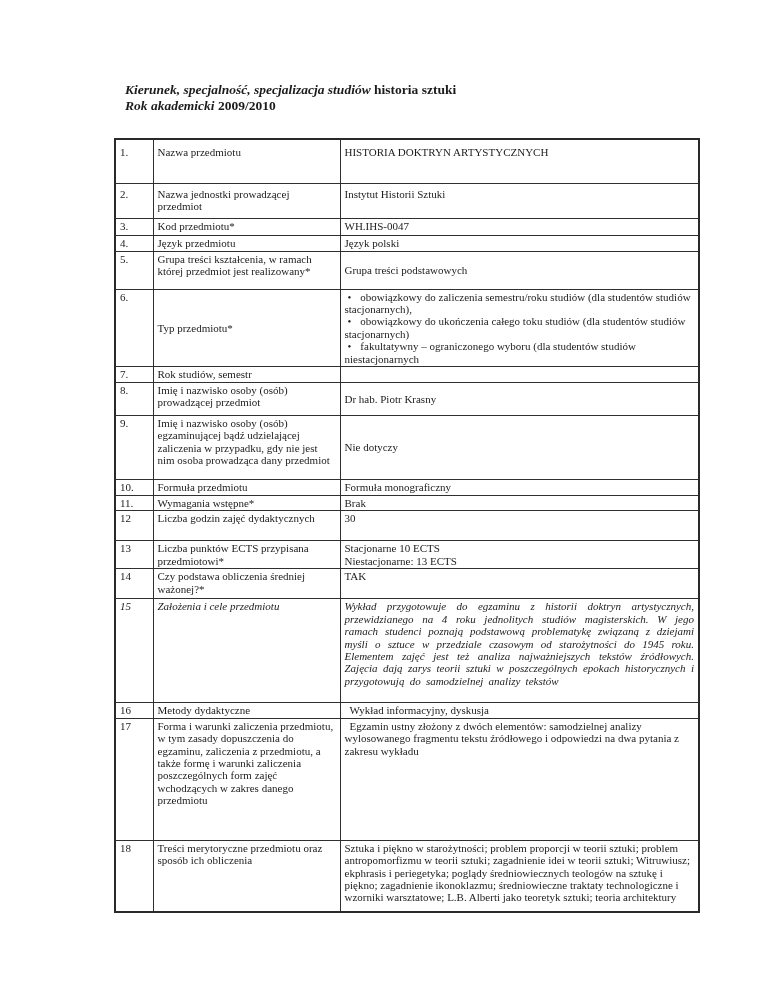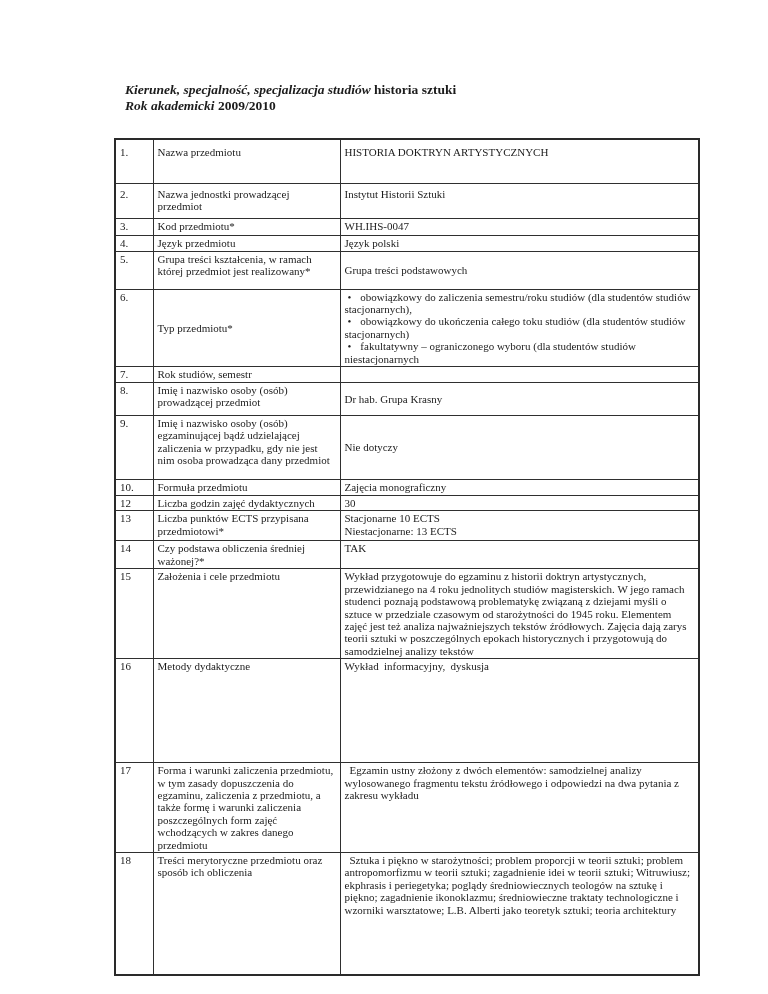--- a/index.html
+++ b/index.html
@@ -53,21 +53,21 @@
   tr:nth-child(5)  { height: 38px; }
   tr:nth-child(6)  { height: 76px; }
   tr:nth-child(7)  { height: 16px; }
   tr:nth-child(8)  { height: 33px; }
   tr:nth-child(9)  { height: 64px; }
   tr:nth-child(10) { height: 16px; margin-top: 24px; }
   tr:nth-child(11) { height: 15px; }
   tr:nth-child(12) { height: 30px; }
   tr:nth-child(13) { height: 28px; margin-top: 48px; }
   tr:nth-child(14) { height: 30px; }
-  tr:nth-child(15) { height: 104px; }
+  tr:nth-child(15) { height: 104px; font-style: italic; }
   tr:nth-child(16) { height: 15px; padding-left: 48px; }
   tr:nth-child(17) { height: 122px; }
   tr:nth-child(18) { height: 72px; }
   
   tr:nth-child(1) td { padding-top: 6px; }
   tr:nth-child(2) td { padding-top: 4px; }
   tr:nth-child(5) .cell-value,
   tr:nth-child(8) .cell-value,
   tr:nth-child(9) .cell-value { vertical-align: middle; }
   tr:nth-child(6) .cell-label { vertical-align: middle; }
@@ -132,31 +132,36 @@
           </td>
         </tr>
         <tr>
           <td class="cell-num">7.</td>
           <td class="cell-label">Rok studiów, semestr</td>
           <td class="cell-value"></td>
         </tr>
         <tr>
           <td class="cell-num">8.</td>
           <td class="cell-label">Imię i nazwisko osoby (osób) prowadzącej przedmiot</td>
-          <td class="cell-value">Dr hab. Grupa Krasny</td>
+          <td class="cell-value">Dr hab. Piotr Krasny</td>
         </tr>
         <tr>
           <td class="cell-num">9.</td>
           <td class="cell-label">Imię i nazwisko osoby (osób) egzaminującej bądź udzielającej zaliczenia w przypadku, gdy nie jest nim osoba prowadząca dany przedmiot</td>
           <td class="cell-value">Nie dotyczy</td>
         </tr>
         <tr>
           <td class="cell-num">10.</td>
           <td class="cell-label">Formuła przedmiotu</td>
-          <td class="cell-value">Zajęcia monograficzny</td>
+          <td class="cell-value">Formuła monograficzny</td>
+        </tr>
+        <tr>
+          <td class="cell-num">11.</td>
+          <td class="cell-label">Wymagania wstępne*</td>
+          <td class="cell-value">Brak</td>
         </tr>
         <tr>
           <td class="cell-num">12</td>
           <td class="cell-label">Liczba godzin zajęć dydaktycznych</td>
           <td class="cell-value">30</td>
         </tr>
         <tr>
           <td class="cell-num">13</td>
           <td class="cell-label">Liczba punktów ECTS przypisana przedmiotowi*</td>
           <td class="cell-value">

